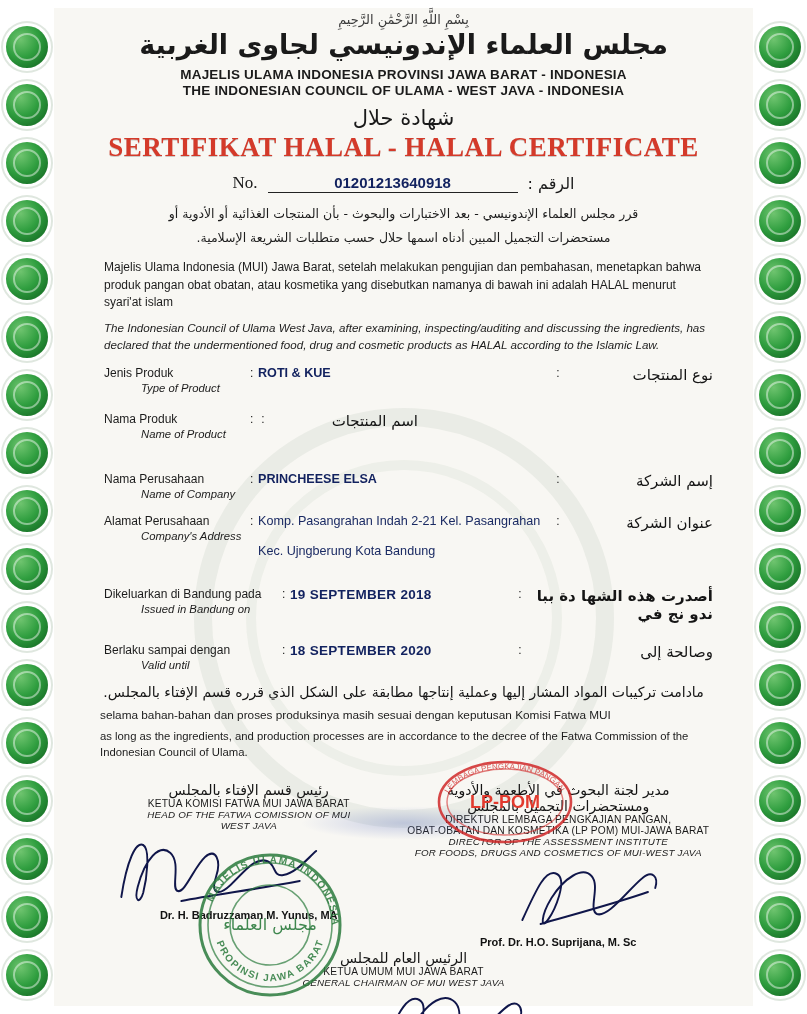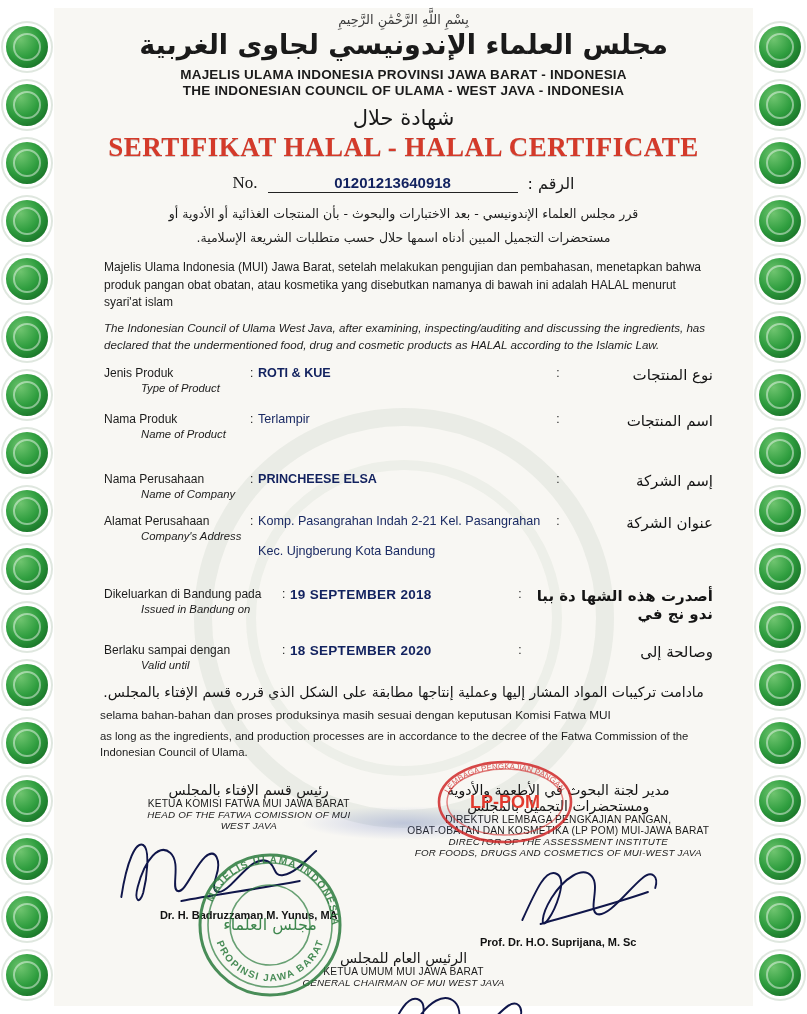--- a/index.html
+++ b/index.html
@@ -289,21 +289,20 @@
         </div>
 
         <div class="gap"></div>
 
         <div class="frow">
           <div class="f-label">
             <div class="id">Nama Produk</div>
             <div class="en">Name of Product</div>
           </div>
           <div class="f-colon">:</div>
-          <div class="f-value plain">Terlampir</div>
           <div class="f-colon2">:</div>
           <div class="f-ar">اسم المنتجات</div>
         </div>
 
         <div class="gap" style="height:28px;"></div>
 
         <div class="frow">
           <div class="f-label">
             <div class="id">Nama Perusahaan</div>
             <div class="en">Name of Company</div>

